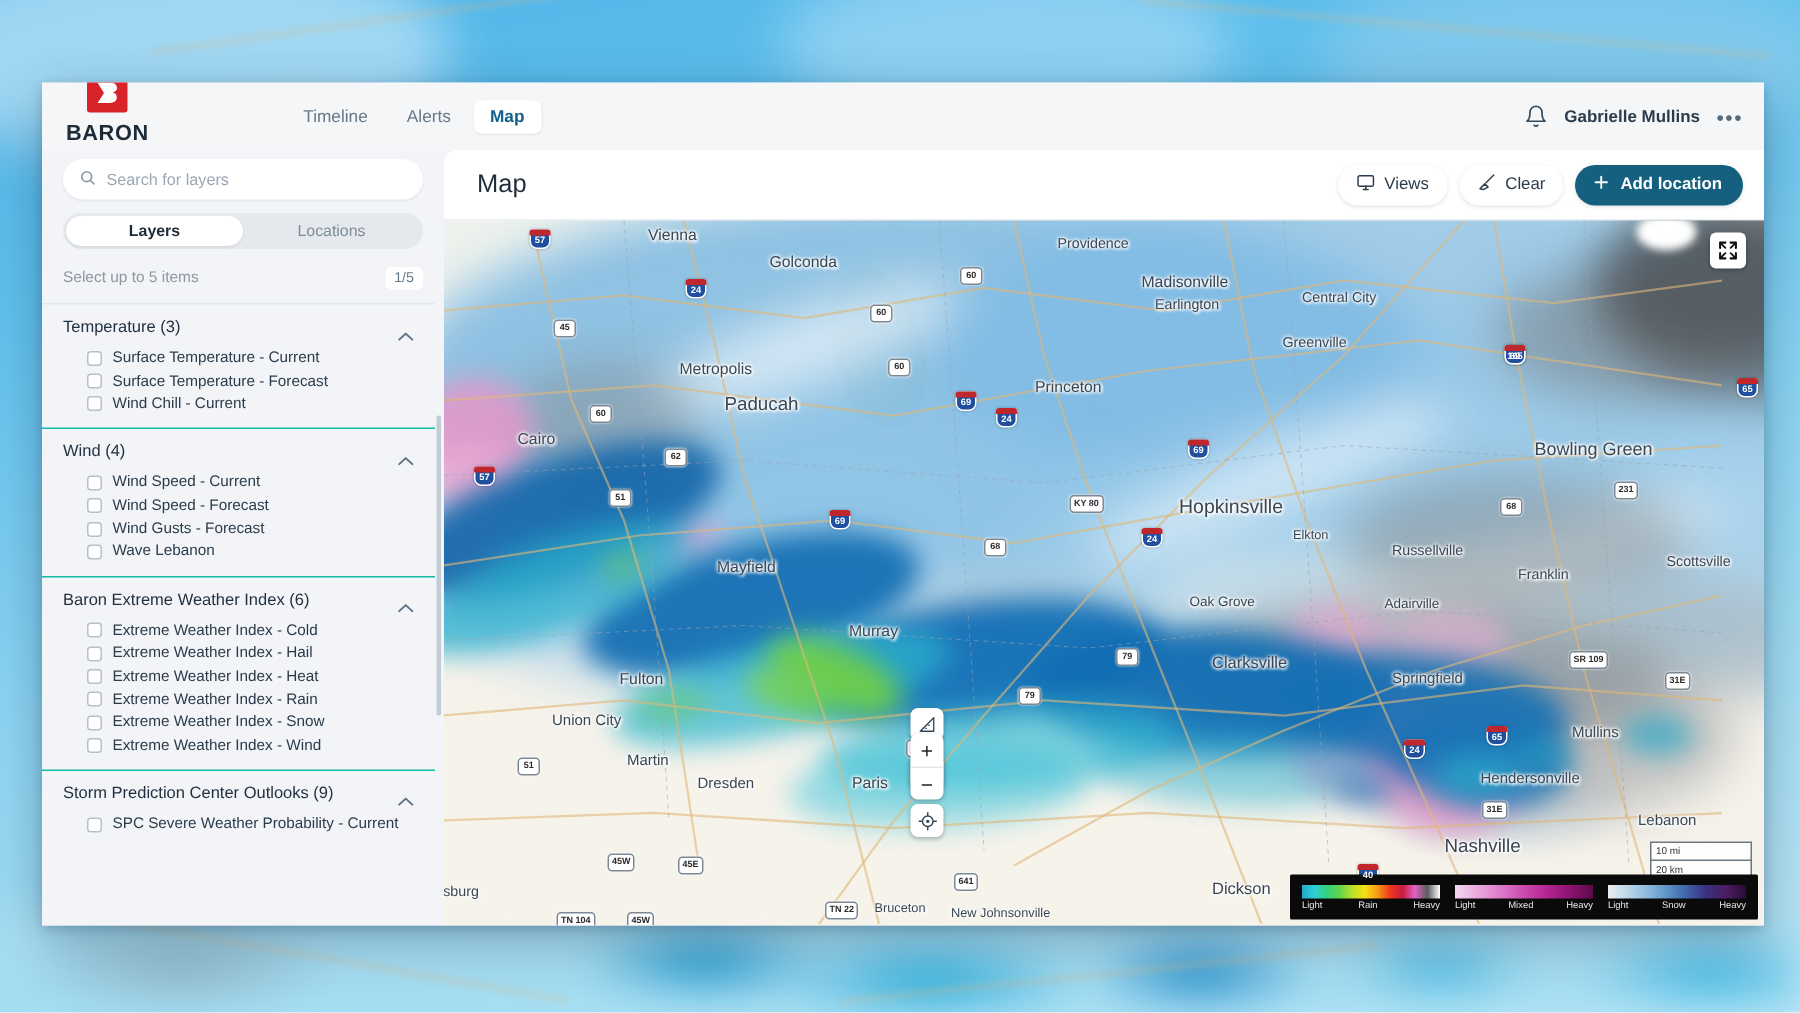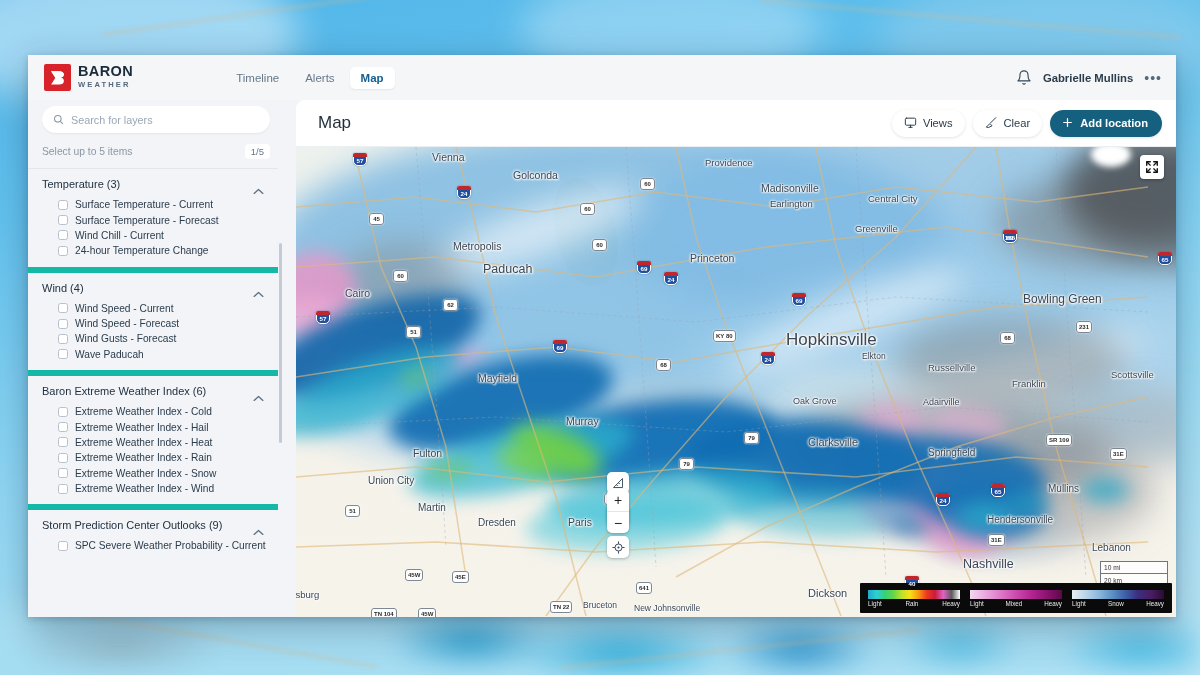--- a/index.html
+++ b/index.html
@@ -28,21 +28,21 @@
     background: #f2f4f7;
     box-shadow: 0 10px 34px rgba(10,40,70,.33), 0 2px 7px rgba(10,40,70,.2);
     overflow: hidden;
   }
 
   
   #topnav {
     height: 45px; background: #f5f6f8; display:flex; align-items:center;
     padding: 0 14px 0 16px; position:relative;
   }
-  #logo { display:flex; align-items:flex-start; gap:7px; }
+  #logo { display:flex; align-items:center; gap:7px;flex-direction:column; }
   #logo-mark {
     width: 27px; height: 27px; background:#d8232a; border-radius:2px;
     display:flex; align-items:center; justify-content:center;
   }
   #logo-mark svg { display:block; }
   .logo-text { line-height:1; }
   .logo-baron { font-size: 14.5px; font-weight: 700; color:#1c2b38; letter-spacing:.4px; }
   .logo-weather { font-size: 7.6px; font-weight: 600; color:#55697a; letter-spacing:2.1px; margin-top:2px;}
 
   #nav-tabs { display:flex; align-items:flex-end; gap:4px; margin-left: 92px; }
@@ -56,21 +56,21 @@
   #bell-icon { width:16px; height:17px; cursor:pointer; }
   #user-name { font-size:11.3px; color:#2b3c4c; font-weight:600; }
   #kebab { font-size:14px; color:#55697a; letter-spacing:1px; cursor:pointer; line-height:8px;}
 
   
   #app-body { display:flex; height: 517px; }
 
   
   #sidebar {
     width: 268px; background:#f2f4f7; display:flex; flex-direction:column;
-    padding: 6px 12px 0 0; position:relative;
+    padding: 6px 0 0 0; position:relative;
   }
   #search-wrap { padding: 0 14px 9px 14px; }
   #search-box {
     background:#fff; border-radius:18px; height:27px; display:flex; align-items:center;
     padding: 0 11px; gap:7px; box-shadow: 0 1px 2px rgba(20,40,60,.07);
   }
   #search-input {
     border:none; outline:none; font-size:10.8px; color:#5d7082; width:100%;
     font-family:"Liberation Sans", sans-serif; background:transparent;
   }
@@ -91,21 +91,21 @@
   }
   #select-hint { font-size:10.3px; color:#8b98a4; }
   #select-count {
     margin-left:auto; background:#fff; border-radius:4px; font-size:9.5px;
     color:#65788a; padding: 2px 6px;
   }
 
   #layer-scroll {
     flex:1; overflow:hidden; position:relative; padding-right: 6px;
   }
-  .layer-group { border-top:6px solid #14b8a6; padding: 9px 0 8px 0; }
+  .layer-group { border-top:1px solid #14b8a6; padding: 9px 0 8px 0; }
   .layer-group:first-child { border-top:1px solid #e3e7ec; }
   .group-head {
     display:flex; align-items:center; padding: 0 14px 0 14px; cursor:pointer;
     margin-bottom: 7px;
   }
   .group-title { font-size:11px; color:#223242; font-weight:400; }
   .chev { margin-left:auto; width:11px; height:7px; }
   .layer-item {
     display:flex; align-items:center; gap:7px; padding: 2.2px 14px 2.2px 30px;
     cursor:pointer;
@@ -284,20 +284,26 @@
             <span>
               <svg width="11" height="11" viewBox="0 0 24 24" fill="none" stroke="#8c9aa6" stroke-width="2.4" stroke-linecap="round">
                   <circle cx="10.5" cy="10.5" r="7.2"></circle>
                   <path d="M16 16l5 5"></path>
                 </svg>
             </span>
             <input id="search-input" type="text" placeholder="Search for layers" style="">
           </div>
         </div>
 
+        <div id="seg-wrap">
+          <div id="segmented">
+            <div class="seg-btn active">Layers</div>
+            <div class="seg-btn">Locations</div>
+          </div>
+        </div>
 
         <div id="select-row">
           <span id="select-hint">Select up to 5 items</span>
           <span id="select-count">1/5</span>
         </div>
 
         <div id="layer-scroll">
 
           <div class="layer-group">
             <div class="group-head">
@@ -313,24 +319,20 @@
                 <span class="layer-label">Surface Temperature - Current</span>
               </div>
             <div class="layer-item">
                 <span class="cbox"></span>
                 <span class="layer-label">Surface Temperature - Forecast</span>
               </div>
             <div class="layer-item">
                 <span class="cbox"></span>
                 <span class="layer-label">Wind Chill - Current</span>
               </div>
-            <div class="layer-item">
-                <span class="cbox"></span>
-                <span class="layer-label">24-hour Temperature Change</span>
-              </div>
           </div>
 
           <div class="layer-group">
             <div class="group-head">
               <span class="group-title">Wind (4)</span>
               <span class="chev">
                 <svg width="11" height="7" viewBox="0 0 12 8" fill="none" stroke="#5e7182" stroke-width="1.5" stroke-linecap="round" stroke-linejoin="round">
                     <path d="M1 6.2 L6 1.6 L11 6.2"></path>
                   </svg>
               </span>
@@ -342,21 +344,21 @@
             <div class="layer-item">
                 <span class="cbox"></span>
                 <span class="layer-label">Wind Speed - Forecast</span>
               </div>
             <div class="layer-item">
                 <span class="cbox"></span>
                 <span class="layer-label">Wind Gusts - Forecast</span>
               </div>
             <div class="layer-item">
                 <span class="cbox"></span>
-                <span class="layer-label">Wave Paducah</span>
+                <span class="layer-label">Wave Lebanon</span>
               </div>
           </div>
 
           <div class="layer-group">
             <div class="group-head">
               <span class="group-title">Baron Extreme Weather Index (6)</span>
               <span class="chev">
                 <svg width="11" height="7" viewBox="0 0 12 8" fill="none" stroke="#5e7182" stroke-width="1.5" stroke-linecap="round" stroke-linejoin="round">
                     <path d="M1 6.2 L6 1.6 L11 6.2"></path>
                   </svg>
@@ -541,36 +543,36 @@
               <div class="city" style="left: 409px; top: 10px; font-size: 9.5px;">Providence</div>
               <div class="city" style="left: 465px; top: 35px; font-size: 10.5px;">Madisonville</div>
               <div class="city" style="left: 572px; top: 46px; font-size: 9.5px;">Central City</div>
               <div class="city" style="left: 474px; top: 51px; font-size: 9.5px;">Earlington</div>
               <div class="city" style="left: 559px; top: 76px; font-size: 9.5px;">Greenville</div>
               <div class="city" style="left: 727px; top: 145px; font-size: 12px;">Bowling Green</div>
               <div class="city" style="left: 157px; top: 93px; font-size: 10.5px;">Metropolis</div>
               <div class="city" style="left: 187px; top: 115px; font-size: 12.5px;">Paducah</div>
               <div class="city" style="left: 378px; top: 105px; font-size: 10.5px; margin-left: 16px;">Princeton</div>
               <div class="city" style="left: 49px; top: 140px; font-size: 10.5px;">Cairo</div>
-              <div class="city" style="left: 467px; top: 183px; font-size: 17px; padding-left: 23px;">Hopkinsville</div>
+              <div class="city" style="left: 467px; top: 183px; font-size: 13px; padding-left: 23px;">Hopkinsville</div>
               <div class="city" style="left: 632px; top: 215px; font-size: 9.5px;">Russellville</div>
               <div class="city" style="left: 815px; top: 222px; font-size: 9.5px;">Scottsville</div>
               <div class="city" style="left: 716px; top: 231px; font-size: 9.5px;">Franklin</div>
               <div class="city" style="left: 566px; top: 204px; font-size: 8.5px;">Elkton</div>
               <div class="city" style="left: 182px; top: 225px; font-size: 10.5px;">Mayfield</div>
               <div class="city" style="left: 270px; top: 268px; font-size: 10.5px;">Murray</div>
               <div class="city" style="left: 497px; top: 249px; font-size: 9px;">Oak Grove</div>
               <div class="city" style="left: 627px; top: 250px; font-size: 9px;">Adairville</div>
               <div class="city" style="left: 512px; top: 289px; font-size: 11px;">Clarksville</div>
               <div class="city" style="left: 632px; top: 300px; font-size: 10px;">Springfield</div>
               <div class="city" style="left: 752px; top: 336px; font-size: 10px;">Mullins</div>
               <div class="city" style="left: 117px; top: 300px; font-size: 10.5px;">Fulton</div>
               <div class="city" style="left: 72px; top: 328px; font-size: 10px;">Union City</div>
               <div class="city" style="left: 122px; top: 355px; font-size: 10px;">Martin</div>
-              <div class="city" style="left: 182px; top: 370px; font-size: 10px;">Dresden</div>
+              <div class="city" style="left: 169px; top: 370px; font-size: 10px;">Dresden</div>
               <div class="city" style="left: 272px; top: 369px; font-size: 10.5px;">Paris</div>
               <div class="city" style="left: 691px; top: 367px; font-size: 10px;">Hendersonville</div>
               <div class="city" style="left: 667px; top: 410px; font-size: 12.5px;">Nashville</div>
               <div class="city" style="left: 796px; top: 395px; font-size: 10px;">Lebanon</div>
               <div class="city" style="left: 512px; top: 440px; font-size: 11px;">Dickson</div>
               <div class="city" style="left: 338px; top: 456px; font-size: 8.5px;">New Johnsonville</div>
               <div class="city" style="left: 287px; top: 453px; font-size: 8.5px;">Bruceton</div>
               <div class="city" style="left: -9px; top: 442px; font-size: 9.5px;">ersburg</div>
             </div>
           <div id="shield-layer">

